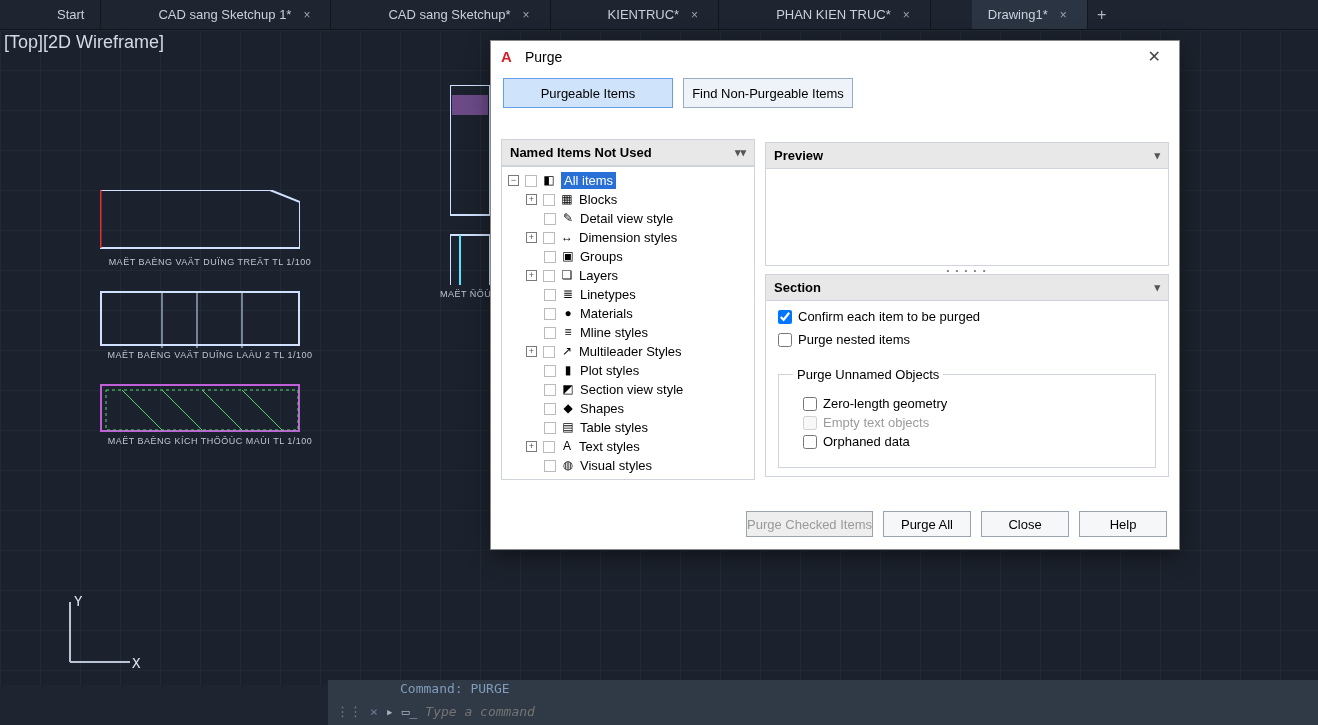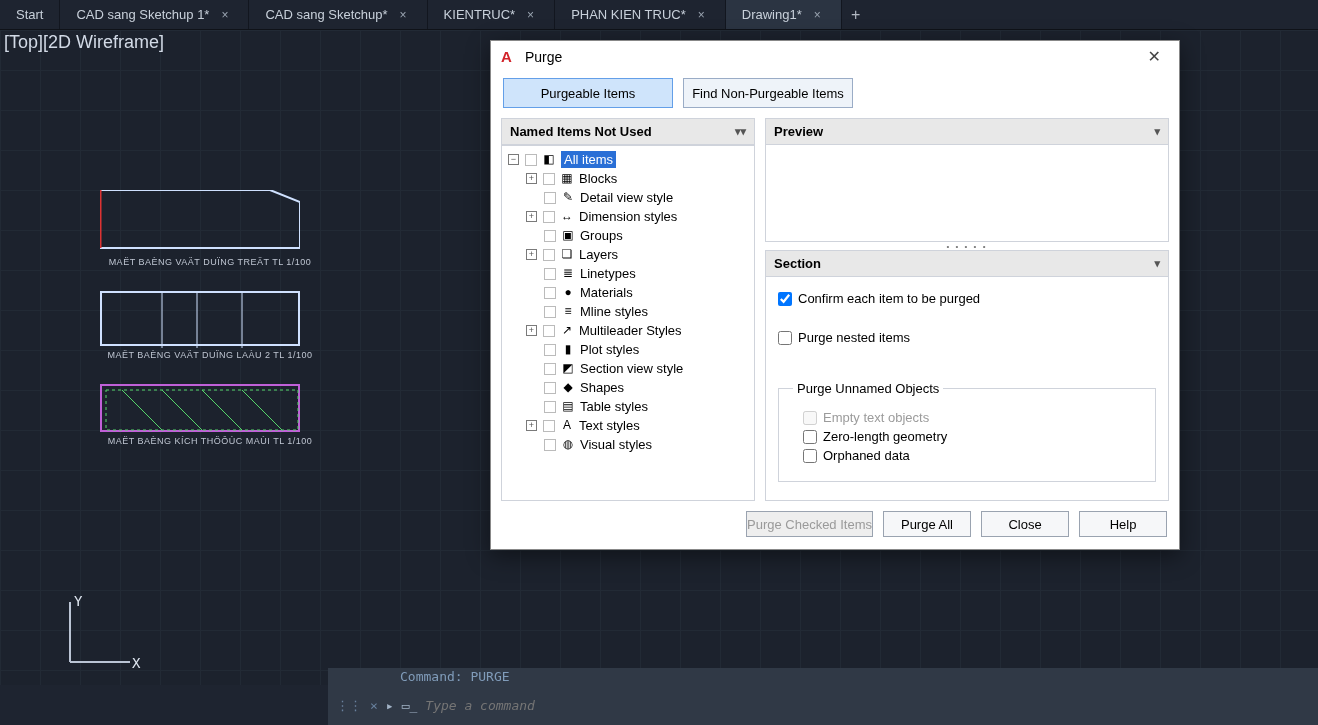--- a/index.html
+++ b/index.html
@@ -21,20 +21,21 @@
     border-bottom: 1px solid #0f1218;
     background: #1e2430;
   }
   .tab {
     display: flex; align-items: center;
     padding: 0 16px;
     color: #c8d0da;
     border-right: 1px solid #12161f;
     gap: 8px;
     cursor: pointer;
+    margin-left: 41px;
   }
   .tab.active {
     background: #2b3442;
   }
   .tab-close {
     font-size: 12px; color: #9aa4b0; padding: 0 4px;
   }
   .tab-add {
     display: flex; align-items: center; justify-content: center;
     width: 28px; color: #b2b8c2; font-size: 16px;
@@ -106,20 +107,21 @@
     border:1px solid #9aacc6; background:#eef3f9;
     display:flex; align-items:center; justify-content:center;
     font-size:13px; cursor:pointer;
   }
   .tabbtn.active {
     background:#cfe4fb; border-color:#639fe8;
   }
   .panels {
     flex:1; display:flex; gap:10px; padding:0 10px 0px;
     min-height:0;
+    align-items:center;
   }
   .panel-left { width: 254px; display:flex; flex-direction:column; border:1px solid #cfd3db; }
   .panel-right { flex:1; display:flex; flex-direction:column; gap:0; }
   .panel-head {
     background:#e8e8e8; border:1px solid #cfd3db; border-bottom:none;
     padding:5px 8px; font-weight:600; font-size:13px;
     display:flex; align-items:center; justify-content:space-between;
   }
   .panel-left .panel-head { border:none; border-bottom:1px solid #cfd3db;}
   .chev { font-size: 11px; color:#555; }
@@ -145,22 +147,22 @@
   }
   .tree-item.selected span.lbl {
     background:#2a6fd6; color:#fff; padding:0 3px;
   }
   .preview-body {
     border:1px solid #cfd3db; height:98px; background:#fff;
   }
   .hr-dots { height:8px; display:flex; align-items:center; justify-content:center;
     letter-spacing:2px; color:#777; font-size:8px;}
   .options-body {
-    border:1px solid #cfd3db; flex:1; padding:14px 12px 8px; background:#fff;
-    display:flex; flex-direction:column; gap:24px;
+    border:1px solid #cfd3db; flex:1; padding:8px 12px 8px; background:#fff;
+    display:flex; flex-direction:column; gap:8px;
   }
   .chk { display:flex; align-items:center; gap:6px; font-size:13px; }
   .chk input { width:14px; height:14px; }
   .chk.disabled { color:#9b9b9b; }
   fieldset.group {
     border:1px solid #cfd3db; padding:10px 14px 14px; margin-top:12px;
   }
   fieldset.group legend { font-size:13px; padding:0 4px; }
   fieldset.group .chk { margin:4px 0 4px 10px; }
 
@@ -172,21 +174,21 @@
     min-width:88px; height:26px;
     border:1px solid #9aa3b0; background:#f6f7f9;
     font-size:13px; display:flex; align-items:center; justify-content:center;
     cursor:pointer;
   }
   .dlg-buttons .btn.disabled { color:#9a9a9a; background:#eee; cursor:default; }
 
   
   .cmdbar {
     position:absolute; left:328px; bottom:0; right:0;
-    height:57px; background:#303946;
+    height:45px; background:#303946;
     display:flex; flex-direction:column; font-family: Consolas, monospace;
     color:#c9d2de; font-size:13px;
   }
   .cmd-history { padding-left:72px; height:18px; line-height:18px; color:#809cba; }
   .cmd-input-row { flex:1; display:flex; align-items:center; gap:8px; padding-left:8px;}
   .cmd-input {
     flex:1; background:transparent; border:none; outline:none;
     color:#9aa7b6; font-style:italic; font-family:inherit; font-size:13px;
   }
 </style>
@@ -216,20 +218,29 @@
   <div class="tab active">
     <span>Drawing1*</span>
     <span class="tab-close">×</span>
   </div>
   <div class="tab-add">+</div>
 </div>
 
 <div class="canvas">
   <div class="viewlabel">[Top][2D Wireframe]</div>
 
+  <div class="side-drawings">
+    <svg width="42" height="200">
+      <rect x="0" y="0" width="40" height="130" fill="none" stroke="#cfe1ff" stroke-width="2"></rect>
+      <rect x="2" y="10" width="36" height="20" fill="#a066c2" opacity=".6"></rect>
+      <rect x="0" y="150" width="40" height="190" fill="none" stroke="#cfe1ff" stroke-width="2"></rect>
+      <line x1="10" y1="150" x2="10" y2="340" stroke="#55e6ff" stroke-width="2"></line>
+    </svg>
+    <div class="drawing-label" style="position:absolute; top:200px; left:-10px;">MAËT ÑÖÙ</div>
+  </div>
 
   <div class="stack">
     <div class="row">
       <svg width="200" height="60">
           <polygon points="0,0 170,0 200,12 200,58 0,58" fill="none" stroke="#cfe1ff" stroke-width="2"></polygon>
           <line x1="0" y1="0" x2="0" y2="58" stroke="#d33" stroke-width="3"></line>
         </svg>
       <div class="drawing-label">MAËT BAÈNG VAÄT DUÏNG TREÄT TL 1/100</div>
     </div>
     <div class="row">
@@ -404,27 +415,27 @@
         <label class="chk">
           <input type="checkbox" checked="" style="">
           <span>Confirm each item to be purged</span>
         </label>
         <label class="chk">
           <input type="checkbox" style="">
           <span>Purge nested items</span>
         </label>
         <fieldset class="group">
           <legend>Purge Unnamed Objects</legend>
+          <label class="chk">
+            <input type="checkbox" style="">
+            <span>Zero-length geometry</span>
+          </label>
           <label class="chk disabled">
             <input type="checkbox" disabled="" style="">
             <span>Empty text objects</span>
-          </label>
-          <label class="chk">
-            <input type="checkbox" style="">
-            <span>Zero-length geometry</span>
           </label>
           <label class="chk">
             <input type="checkbox" style="">
             <span>Orphaned data</span>
           </label>
         </fieldset>
       </div>
     </div>
   </div>
 

